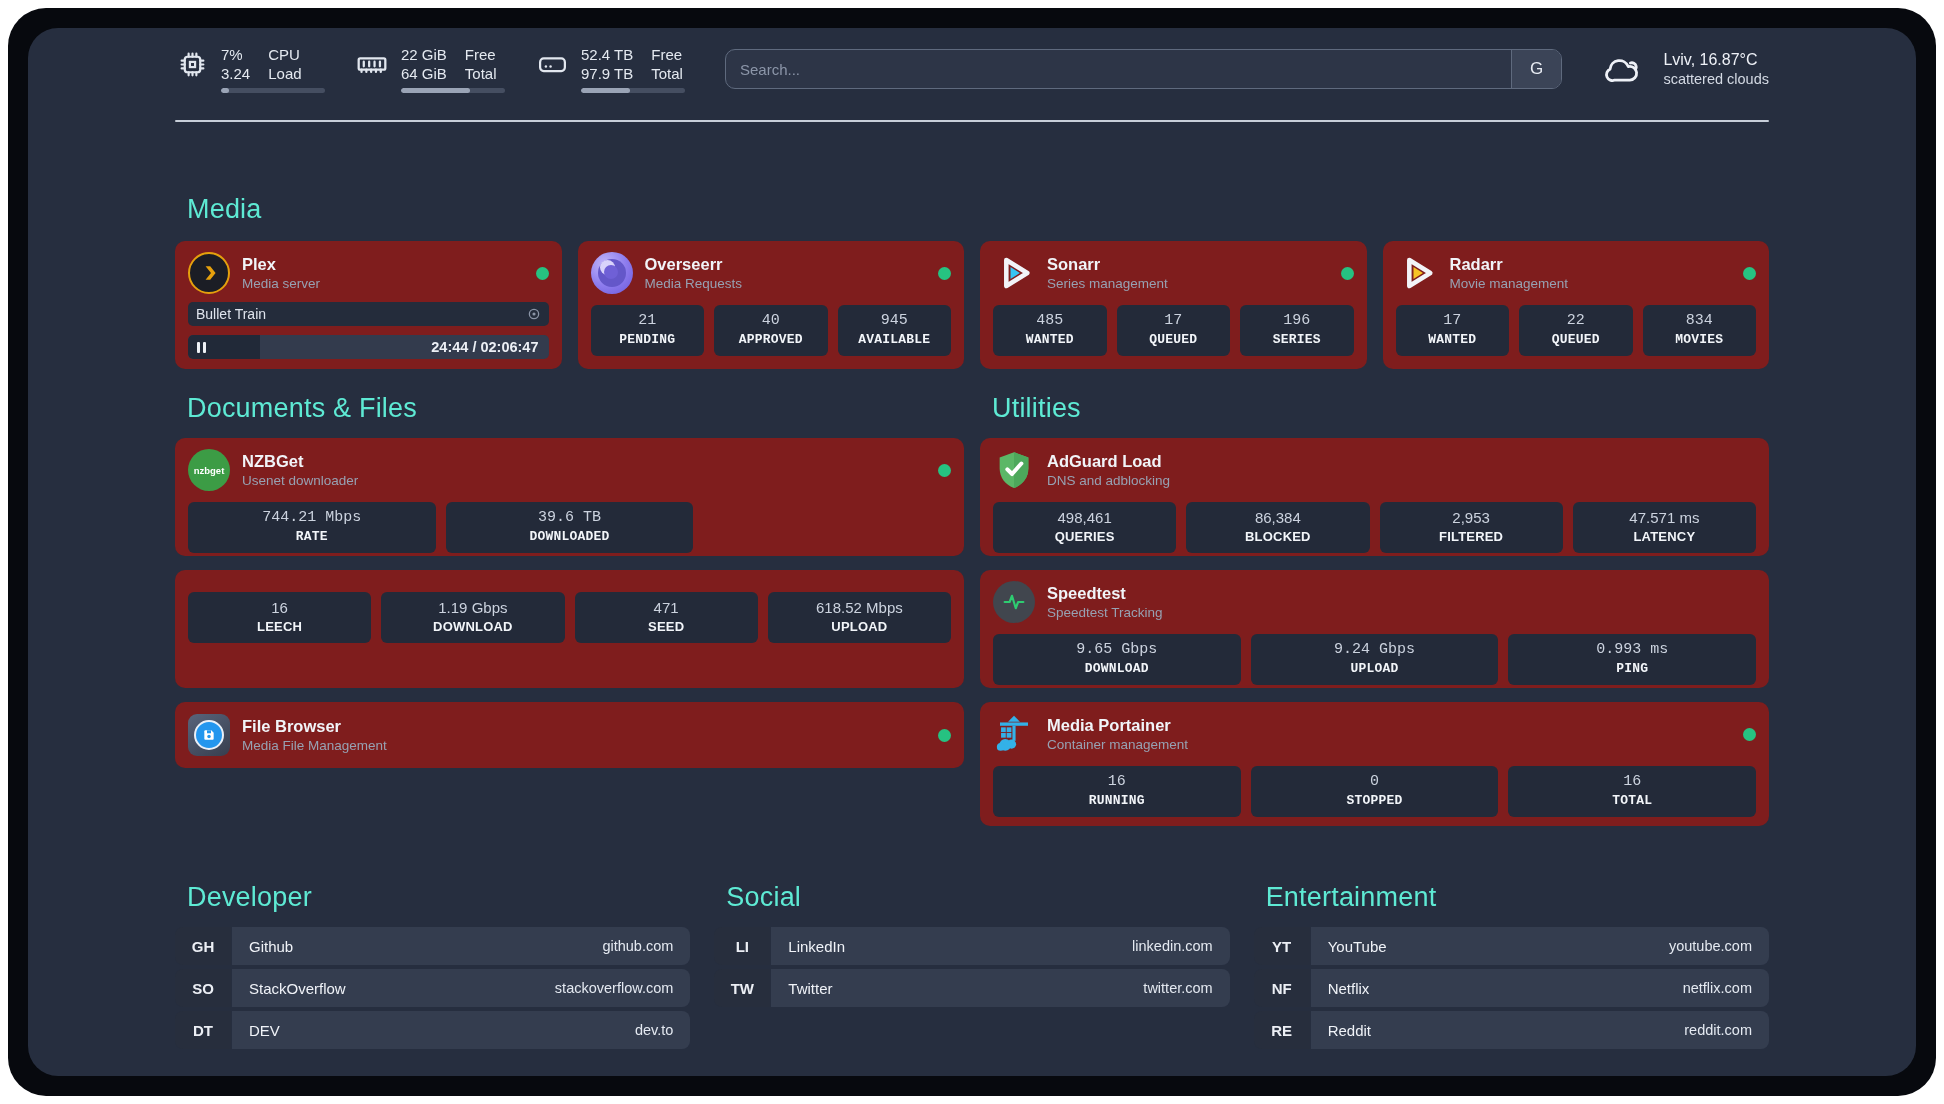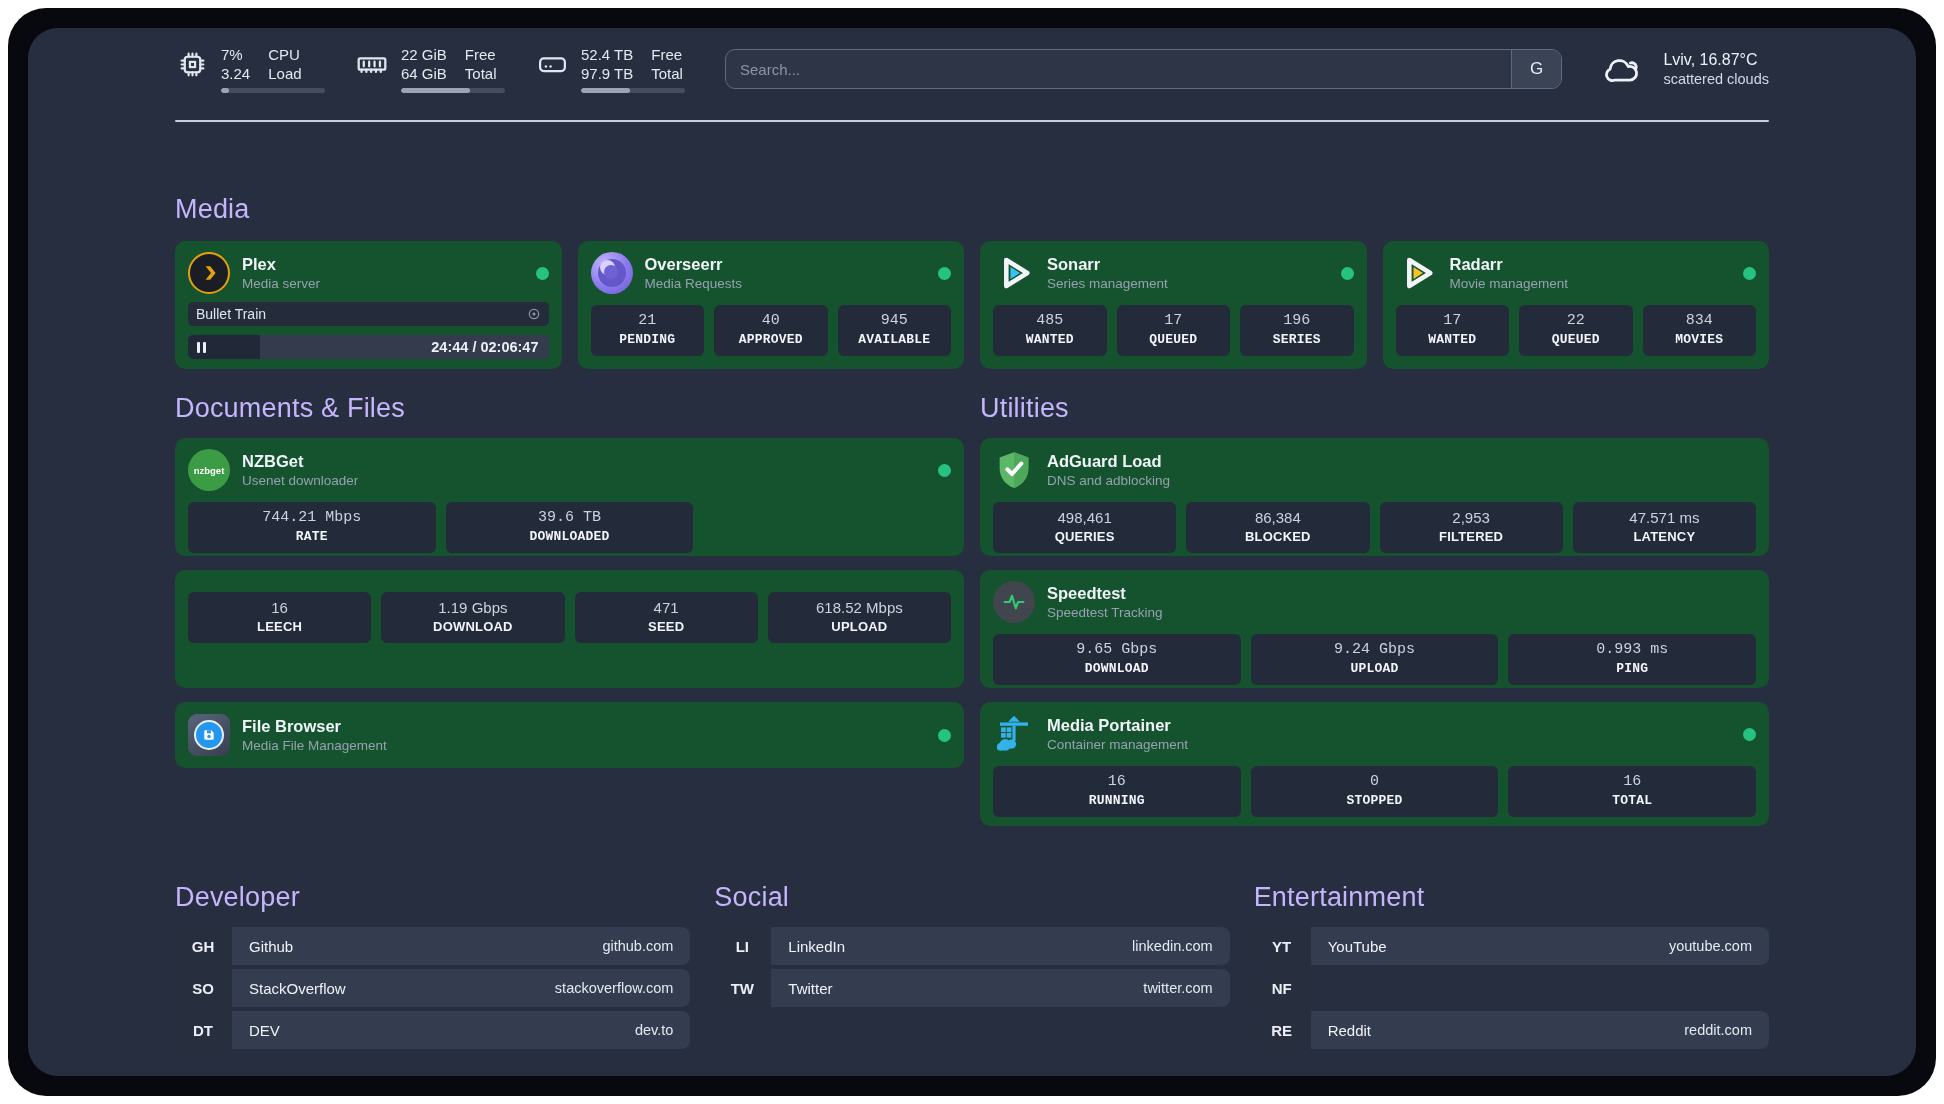--- a/index.html
+++ b/index.html
@@ -24,25 +24,25 @@
   .g-chip { position:absolute; top:1.4px; right:1.4px; bottom:1.4px; width:50px; background:#3b4457; border-left:1.4px solid #5f6a7e; border-radius:0 8.5px 8.5px 0; display:flex; align-items:center; justify-content:center; color:#e8ecf3; font-size:17px; }
 
   .weather { display:flex; align-items:center; gap:17px; }
   .weather-text { display:flex; flex-direction:column; }
   .weather-loc { font-size:16px; color:#eef1f7; font-weight:500; line-height:21px; }
   .weather-cond { font-size:14.5px; color:#d4dae4; line-height:19px; }
 
   .divider { margin-top:26px; height:2px; background:#c7ced9; border-radius:1px; }
 
   
-  .section-title { font-size:27px; color:#c4b5fd; font-weight:500; letter-spacing:0.2px; }
+  .section-title { font-size:27px; color:#5eead4; font-weight:500; letter-spacing:0.2px;margin-left:12px; }
   .media-title { margin-top:72px; margin-bottom:16px; }
   .media-grid { display:grid; grid-template-columns:repeat(4,1fr); gap:16px; }
 
-  .card { background:#14532d; border-radius:10px; padding:11px 13px; position:relative; }
+  .card { background:#7f1d1d; border-radius:10px; padding:11px 13px; position:relative; }
   .card-head { display:flex; align-items:center; gap:12px; height:42px; }
   .app-text { display:flex; flex-direction:column; }
   .app-title { font-size:16.5px; color:#f1f4f8; font-weight:600; line-height:21px; }
   .app-sub { font-size:13.5px; color:#97a1b2; line-height:17px; }
   .dot { margin-left:auto; width:13px; height:13px; border-radius:50%; background:#26c281; flex:0 0 auto; }
 
   .tiles { margin-top:11px; display:grid; gap:10px; }
   .cols-3 { grid-template-columns:repeat(3,1fr);font-family:Liberation Mono, monospace; }
   .cols-4 { grid-template-columns:repeat(4,1fr); }
   .tile { background:#232a39; border-radius:6px; text-align:center; padding:7px 4px 8px; }
@@ -557,20 +557,24 @@
       <div class="section-title col-title">Entertainment</div>
       <div class="link-row">
         <div class="link-abbr">YT</div>
         <div class="link-body">
           <span class="link-name">YouTube</span>
           <span class="link-url">youtube.com</span>
         </div>
       </div>
       <div class="link-row">
         <div class="link-abbr">NF</div>
+        <div class="link-body">
+          <span class="link-name">Netflix</span>
+          <span class="link-url">netflix.com</span>
+        </div>
       </div>
       <div class="link-row">
         <div class="link-abbr">RE</div>
         <div class="link-body">
           <span class="link-name">Reddit</span>
           <span class="link-url">reddit.com</span>
         </div>
       </div>
     </div>
   </div>

